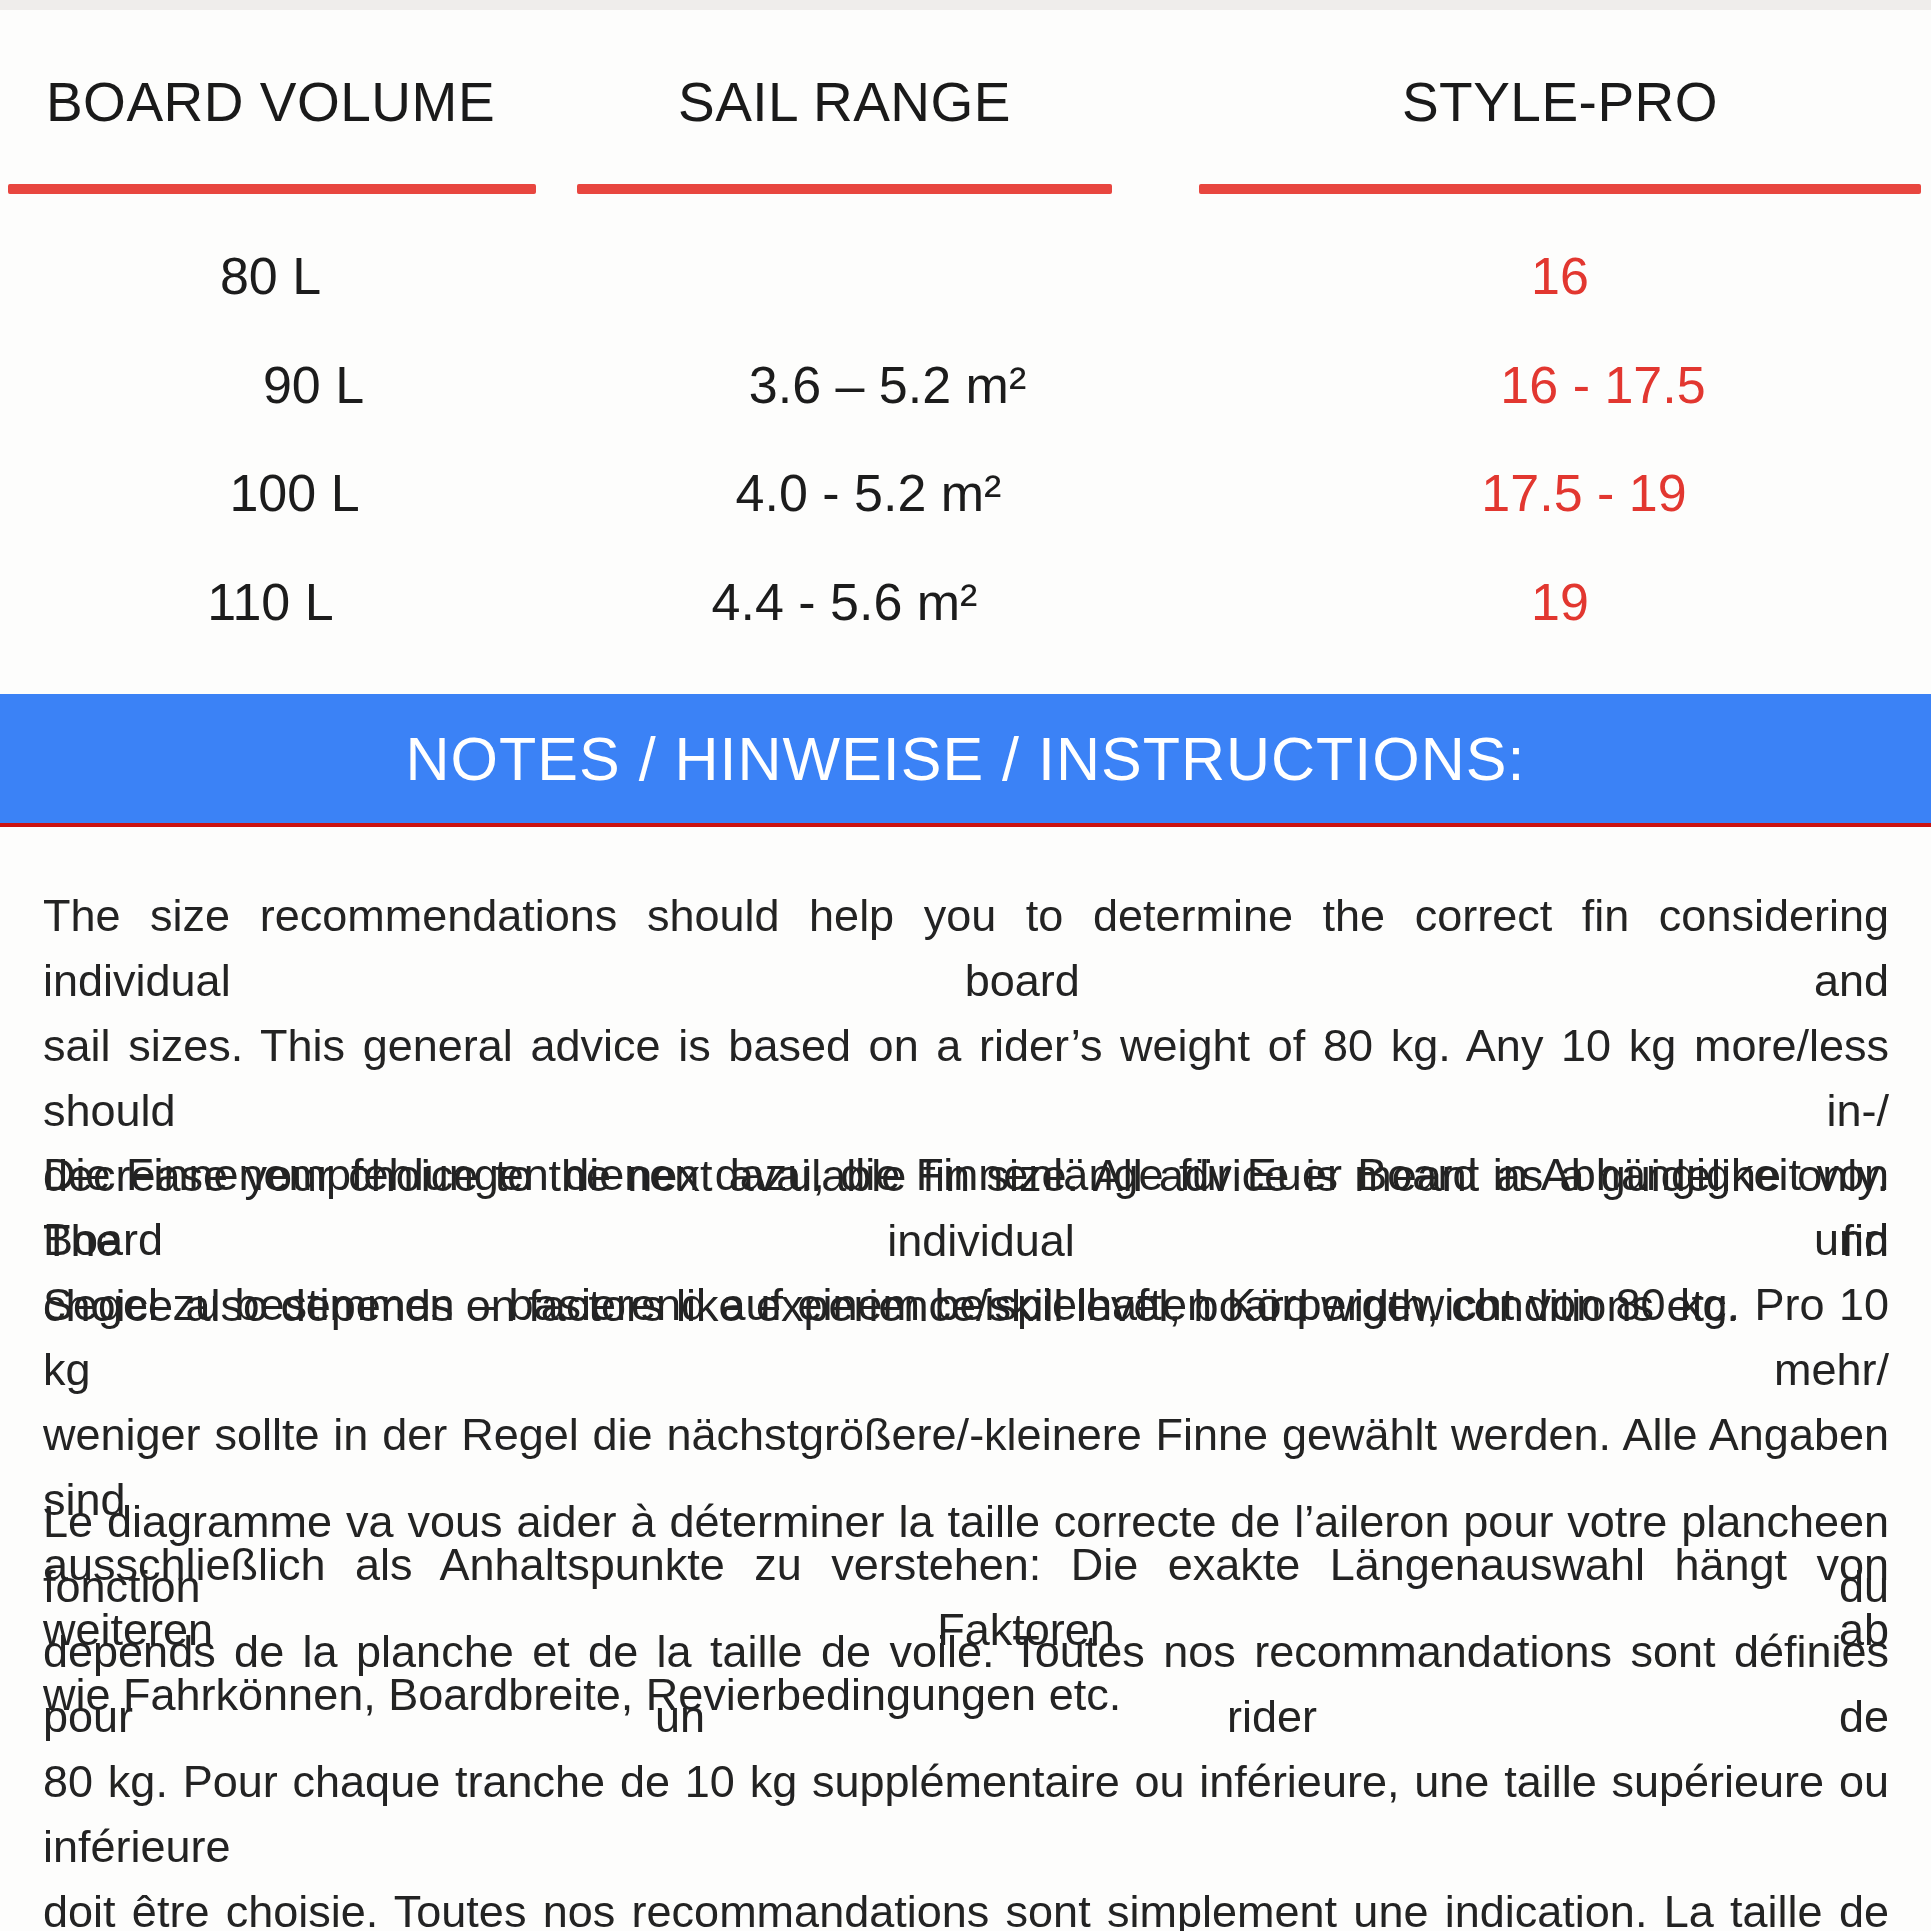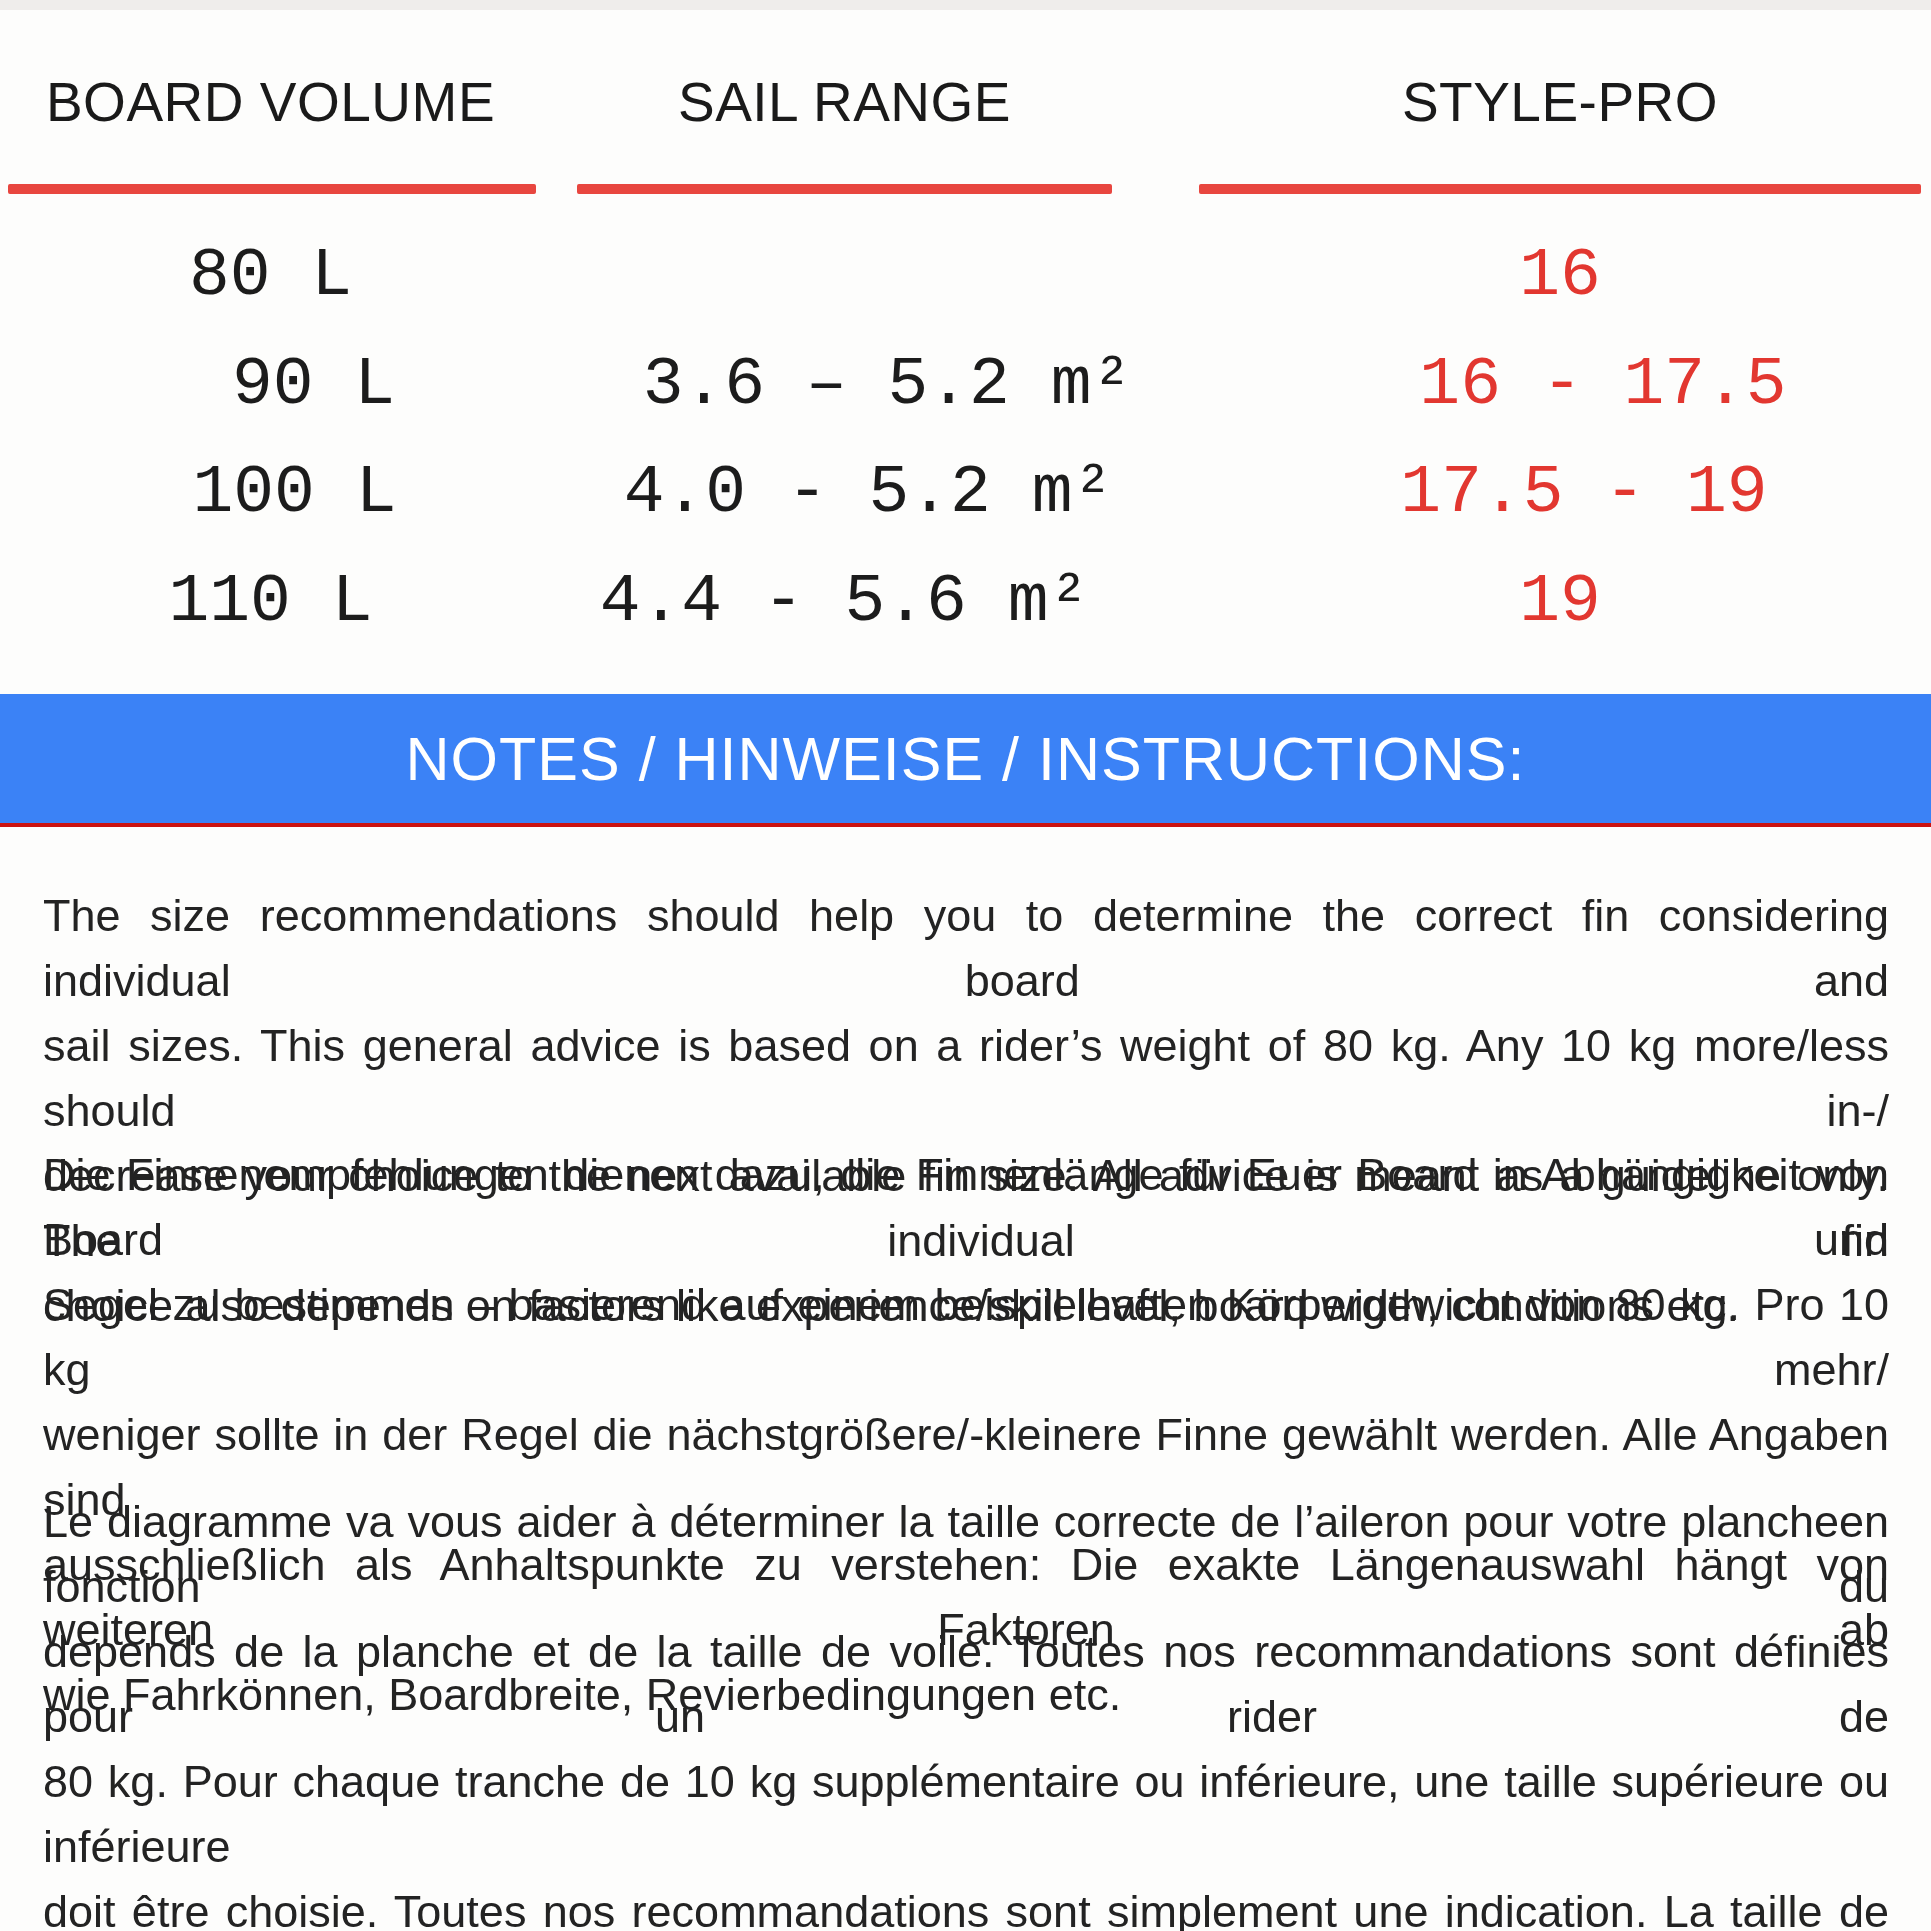--- a/index.html
+++ b/index.html
@@ -27,23 +27,22 @@
   }
   .underline {
     position: absolute; top: 184px; height: 9.7px;
     background: #e8463f; border-radius: 1.9px;
   }
   .u1 { left: 7.7px;    width: 528px; }
   .u2 { left: 577px;  width: 535px; }
   .u3 { left: 1199px; width: 722px; }
   .cell {
     position: absolute; height: 54px; line-height: 54px;
-    font-size: 68px; text-align: center; white-space: nowrap;
+    font-size: 52px; text-align: center; white-space: nowrap;
     color: #1c1c1c;
-    font-family: Liberation Mono, monospace;
   }
   .r1 { top: 249px; } .r2 { top: 358px; margin-left: 43px; } .r3 { top: 466px; margin-left: 24px; } .r4 { top: 575px; }
   .style-val { color: #e23730; }
   
   .banner {
     position: absolute; left: 0; top: 694px; width: 100%; height: 129px;
     background: #3b82f6; border-bottom: 4.8px solid #ca1310;
     display: flex; align-items: center; justify-content: center;
   }
   .banner-title {

